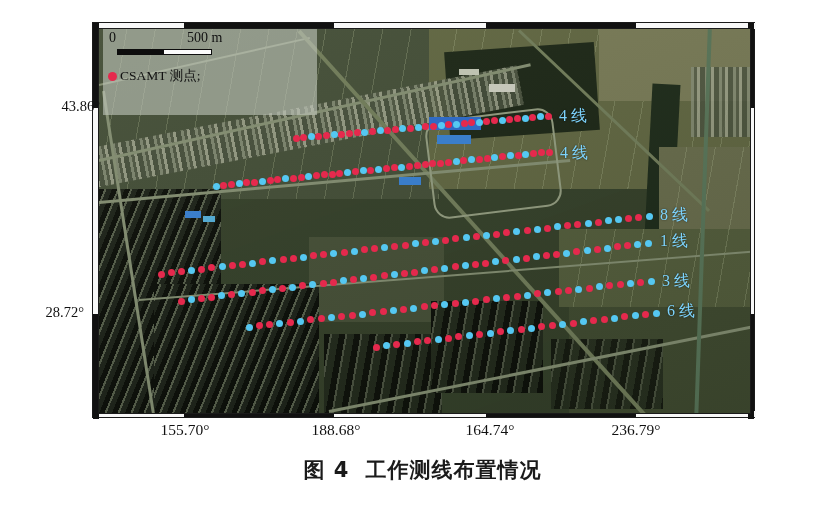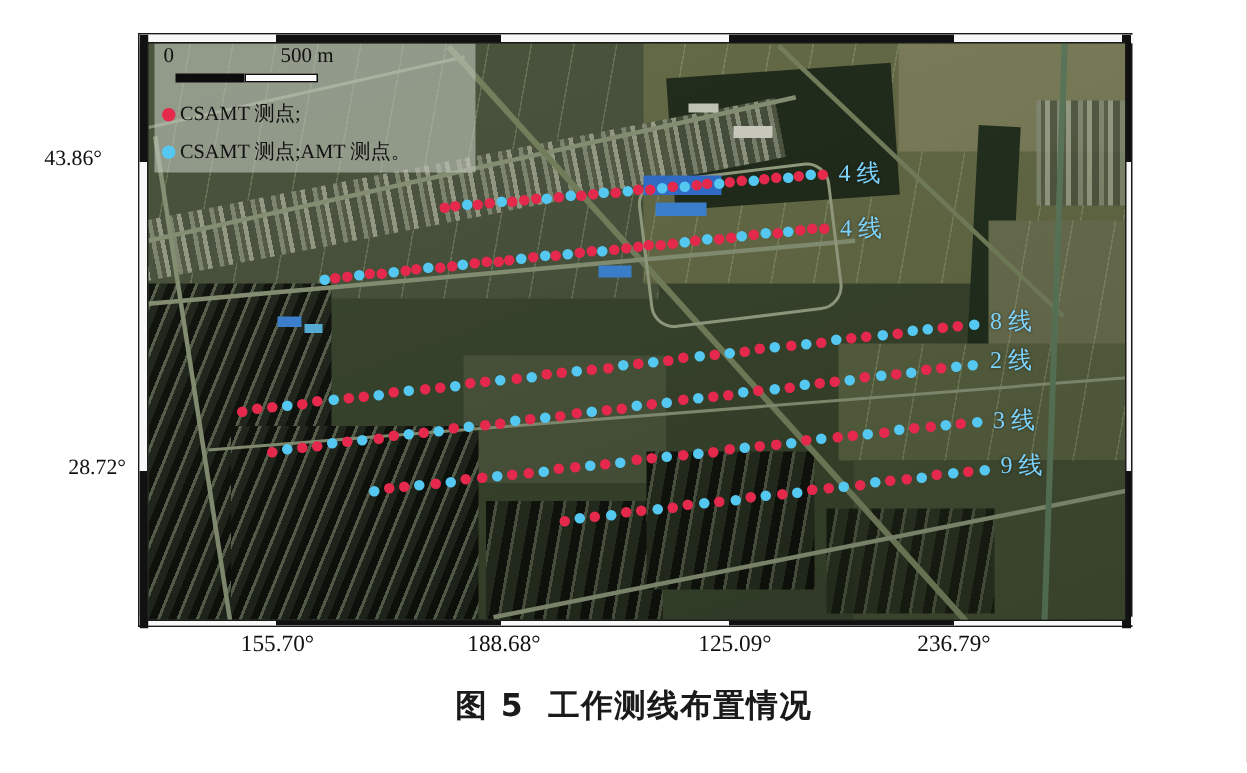--- a/index.html
+++ b/index.html
@@ -362,47 +362,44 @@
           <div class="dot" style="left: 522.389px; top: 284.278px; background: rgb(229, 41, 77);"></div>
           <div class="dot" style="left: 532.759px; top: 283.019px; background: rgb(85, 200, 242);"></div>
           <div class="dot" style="left: 543.13px; top: 281.759px; background: rgb(229, 41, 77);"></div>
           <div class="dot" style="left: 553.5px; top: 280.5px; background: rgb(85, 200, 242);"></div>
         </div>
 
       <div id="line-labels">
           <div class="line-label" style="left: 460px; top: 87px;">4 线</div>
           <div class="line-label" style="left: 461px; top: 124px;">4 线</div>
           <div class="line-label" style="left: 561px; top: 186px;">8 线</div>
-          <div class="line-label" style="left: 561px; top: 212px;">2 线</div>
+          <div class="line-label" style="left: 561px; top: 212px;">1 线</div>
           <div class="line-label" style="left: 563px; top: 252px;">3 线</div>
-          <div class="line-label" style="left: 568px; top: 282px;">9 线</div>
+          <div class="line-label" style="left: 568px; top: 282px;">6 线</div>
         </div>
 
       <div class="legend">
         <span class="sb-zero">0</span>
         <span class="sb-label">500 m</span>
         <div class="sb-black"></div>
         <div class="sb-white"></div>
         <div class="legend-row" style="top:38px;">
           <span class="legend-dot" style="background: rgb(229, 41, 77);"></span><span>CSAMT 测点;</span>
         </div>
-        <div class="legend-row" style="top:63px;">
-          <span class="legend-dot" style="background: rgb(85, 200, 242);"></span><span>CSAMT 测点;AMT 测点。</span>
-        </div>
       </div>
     </div>
   </div>
 
   <div id="y-labels">
-      <div class="ylab" style="left: 12px; top: 98px;">43.86°</div>
+      <div class="ylab" style="left: 44px; top: 98px;">43.86°</div>
       <div class="ylab" style="left: 28px; top: 304px;">28.72°</div>
     </div>
   <div id="x-labels">
       <div class="xlab" style="left: 150px; top: 421px;">155.70°</div>
       <div class="xlab" style="left: 301px; top: 421px;">188.68°</div>
-      <div class="xlab" style="left: 455px; top: 421px;">125.09°</div>
+      <div class="xlab" style="left: 455px; top: 421px;">164.74°</div>
       <div class="xlab" style="left: 601px; top: 421px;">236.79°</div>
     </div>
 
   <div class="caption">
-    <span>图 5</span><span class="cap-gap"></span><span>工作测线布置情况</span>
+    <span>图 4</span><span class="cap-gap"></span><span>工作测线布置情况</span>
   </div>
 </div>
 
 </body></html>

